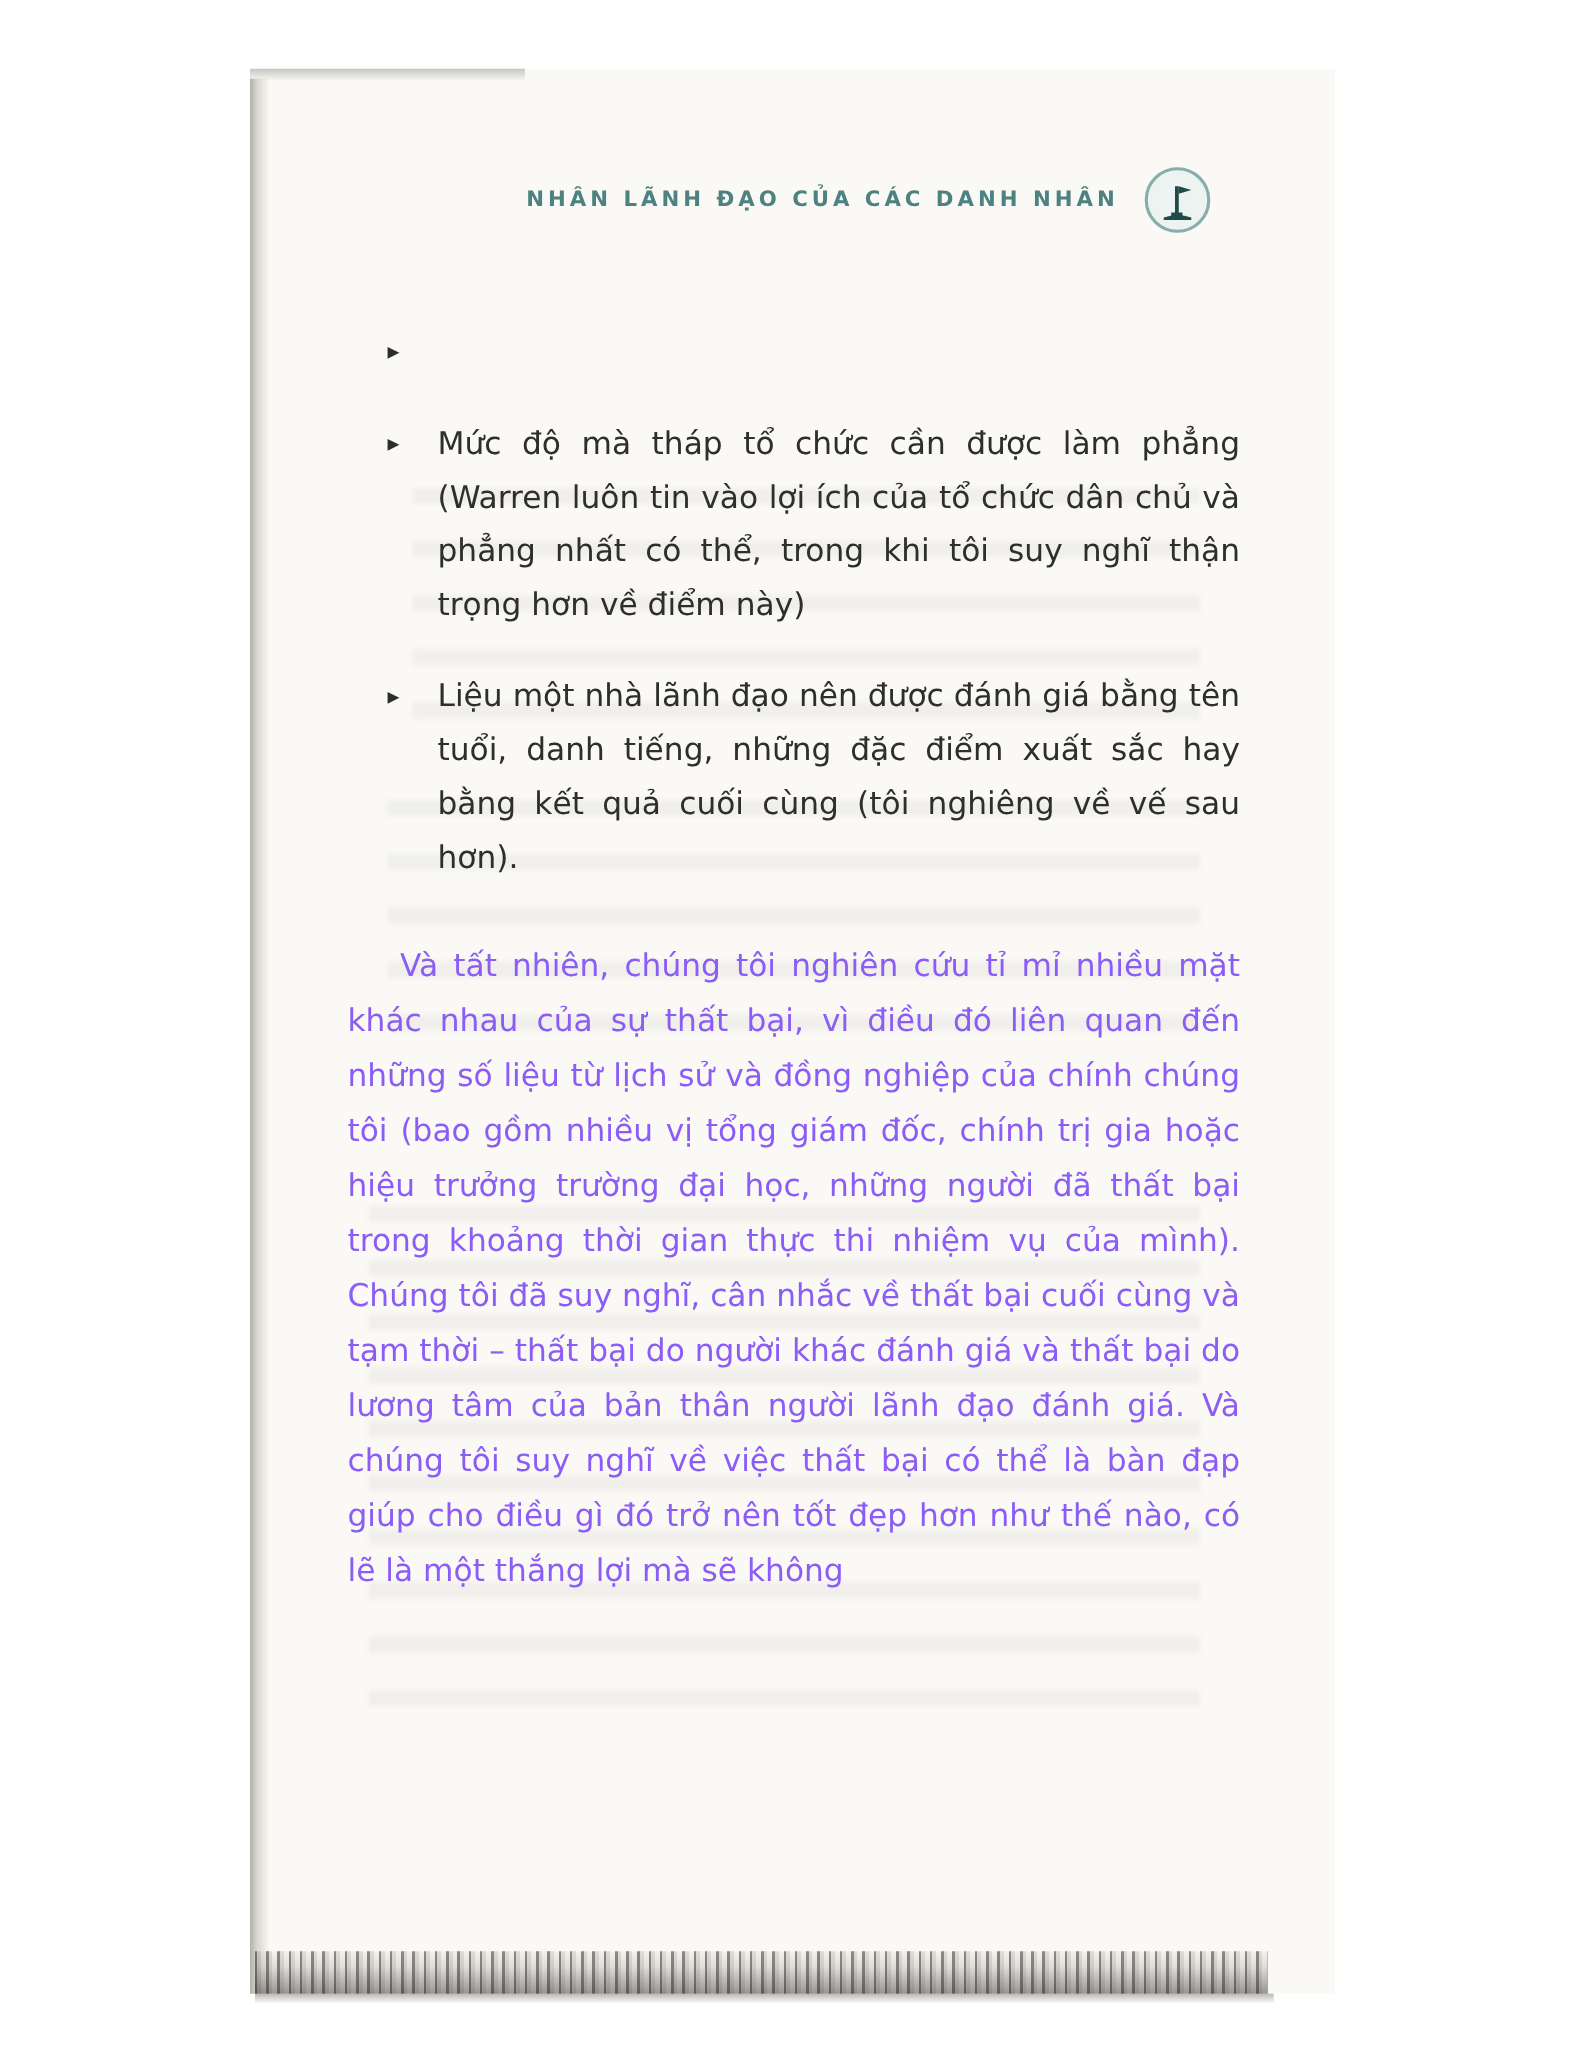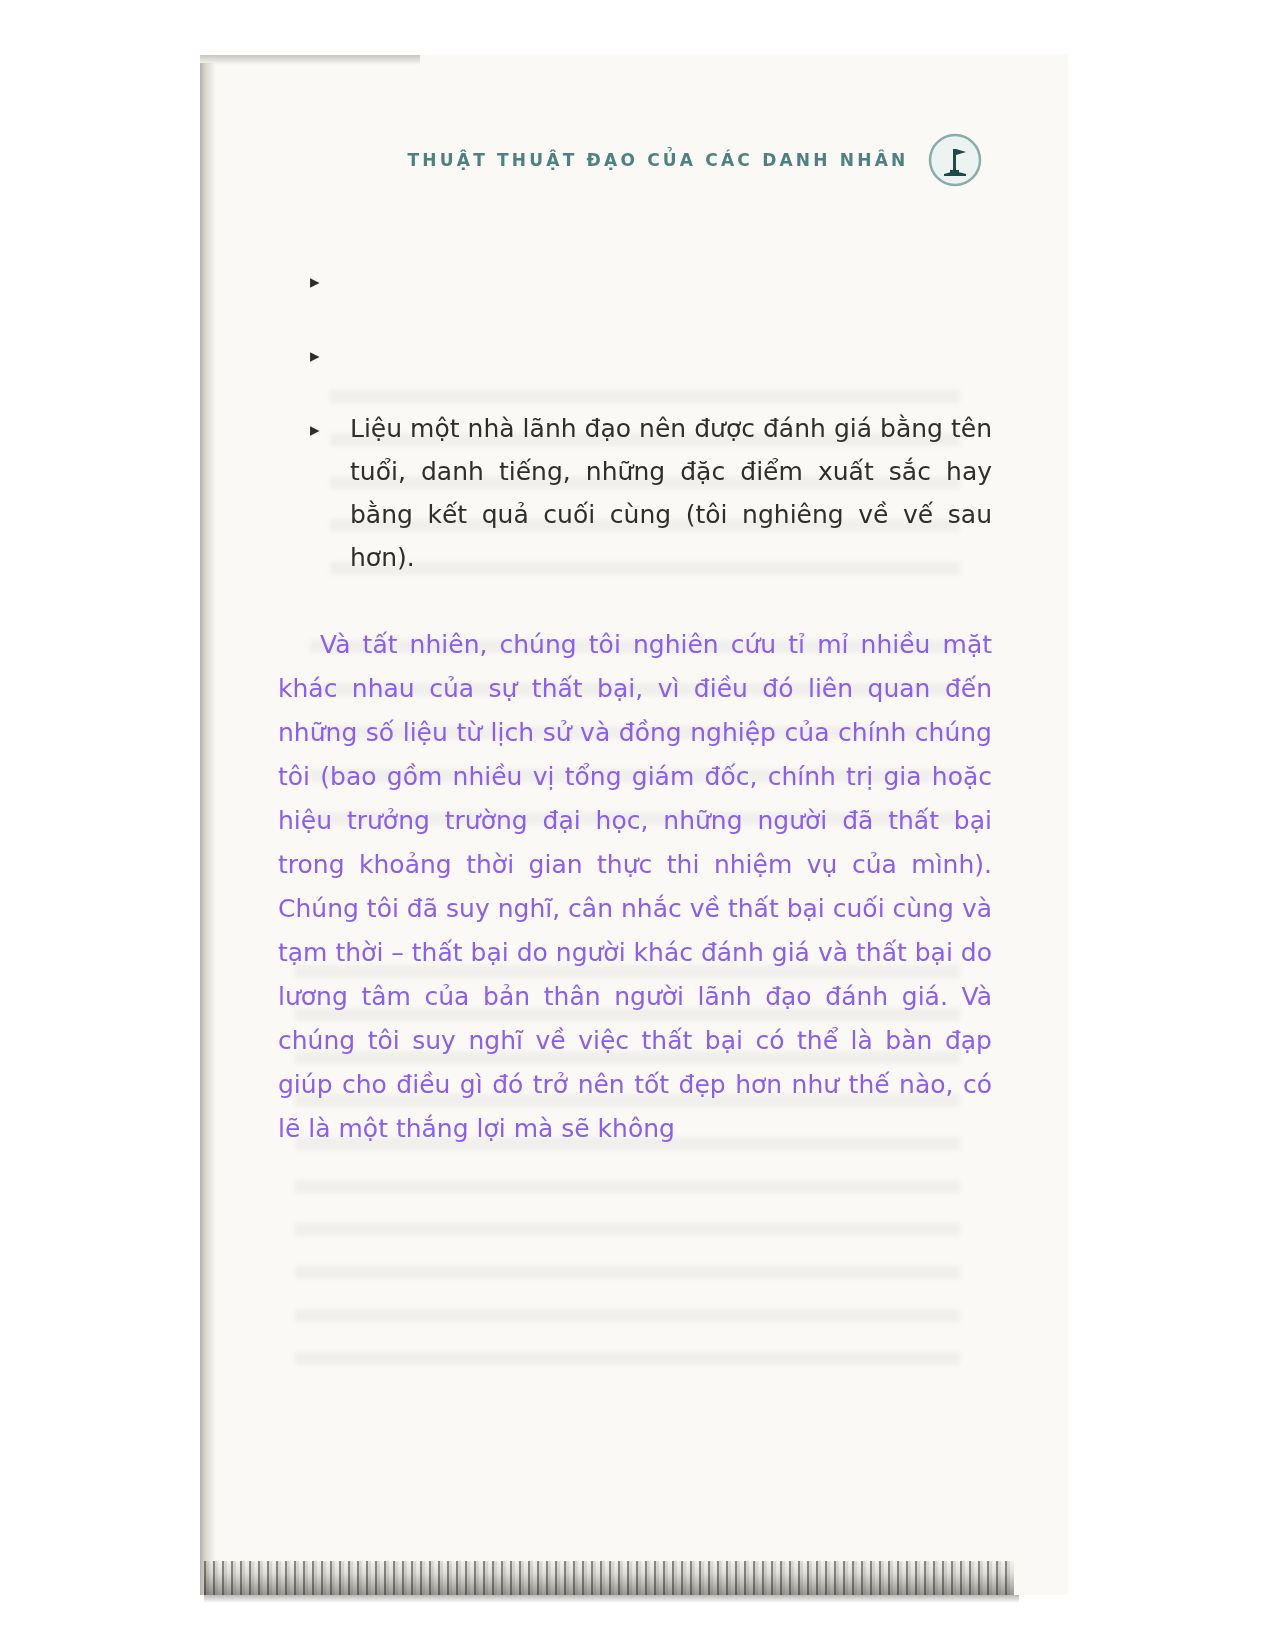--- a/index.html
+++ b/index.html
@@ -152,41 +152,42 @@
     <div class="paper-edge-top"></div>
     <div class="paper-edge-left"></div>
 
     <div class="bleed bleed-1"></div>
     <div class="bleed bleed-2"></div>
     <div class="bleed bleed-3"></div>
 
     <div class="content">
 
       <div class="page-header">
-        <span class="header-title">THUẬT THUẬT ĐẠO CỦA CÁC DANH NHÂN</span>
+        <span class="header-title">NHÂN LÃNH ĐẠO CỦA CÁC DANH NHÂN</span>
         <span class="logo-circle">
           <svg viewBox="0 0 54 54" width="54" height="54">
             <circle cx="27" cy="27" r="25" fill="#edf3f1" stroke="#86aeab" stroke-width="2.5"></circle>
 
             <rect x="25" y="16" width="3" height="22" fill="#1e4a48"></rect>
             <path d="M28 16 L38 19 L28 22 Z" fill="#1e4a48"></path>
             <rect x="22" y="37" width="9" height="3" fill="#1e4a48"></rect>
             <path d="M16 41 Q27 37 38 41 L38 43 L16 43 Z" fill="#1e4a48"></path>
           </svg>
         </span>
       </div>
 
       <div class="bullet-list">
 
         <div class="bullet-item">
           <span class="bullet-marker">▸</span>
         </div>
 
         <div class="bullet-item">
           <span class="bullet-marker">▸</span>
+          <span class="bullet-text">Mức độ mà tháp tổ chức cần được làm phẳng (Warren luôn tin vào lợi ích của tổ chức dân chủ và phẳng nhất có thể, trong khi tôi suy nghĩ thận trọng hơn về điểm này)</span>
         </div>
 
         <div class="bullet-item">
           <span class="bullet-marker">▸</span>
           <span class="bullet-text">Liệu một nhà lãnh đạo nên được đánh giá bằng tên tuổi, danh tiếng, những đặc điểm xuất sắc hay bằng kết quả cuối cùng (tôi nghiêng về vế sau hơn).</span>
         </div>
 
       </div>
 
       <div class="body-paragraph">Và tất nhiên, chúng tôi nghiên cứu tỉ mỉ nhiều mặt khác nhau của sự thất bại, vì điều đó liên quan đến những số liệu từ lịch sử và đồng nghiệp của chính chúng tôi (bao gồm nhiều vị tổng giám đốc, chính trị gia hoặc hiệu trưởng trường đại học, những người đã thất bại trong khoảng thời gian thực thi nhiệm vụ của mình). Chúng tôi đã suy nghĩ, cân nhắc về thất bại cuối cùng và tạm thời – thất bại do người khác đánh giá và thất bại do lương tâm của bản thân người lãnh đạo đánh giá. Và chúng tôi suy nghĩ về việc thất bại có thể là bàn đạp giúp cho điều gì đó trở nên tốt đẹp hơn như thế nào, có lẽ là một thắng lợi mà sẽ không</div>

